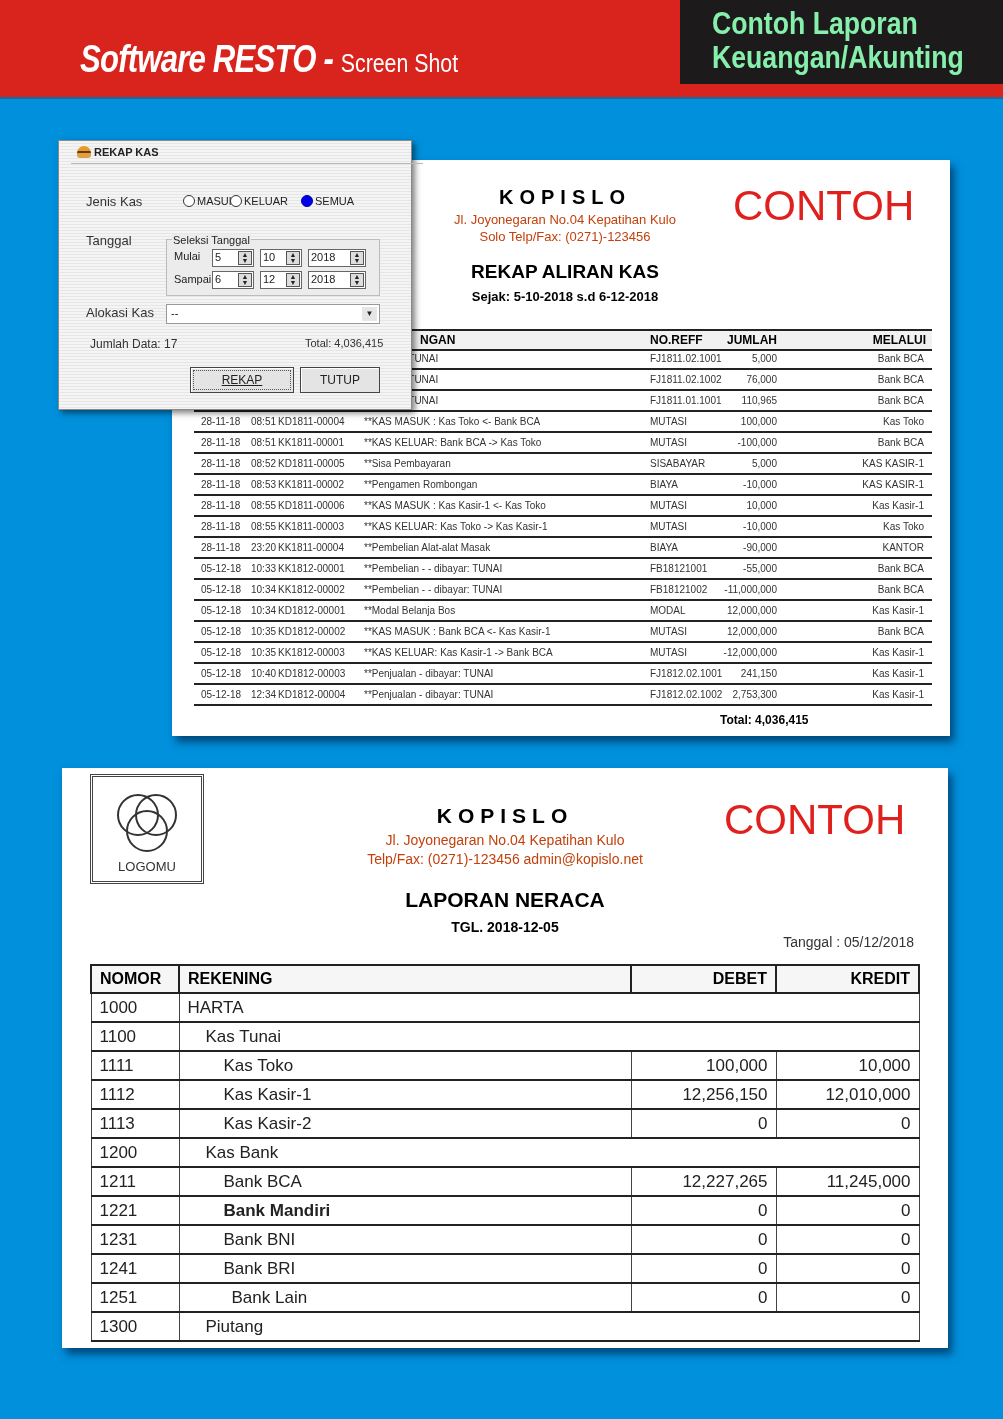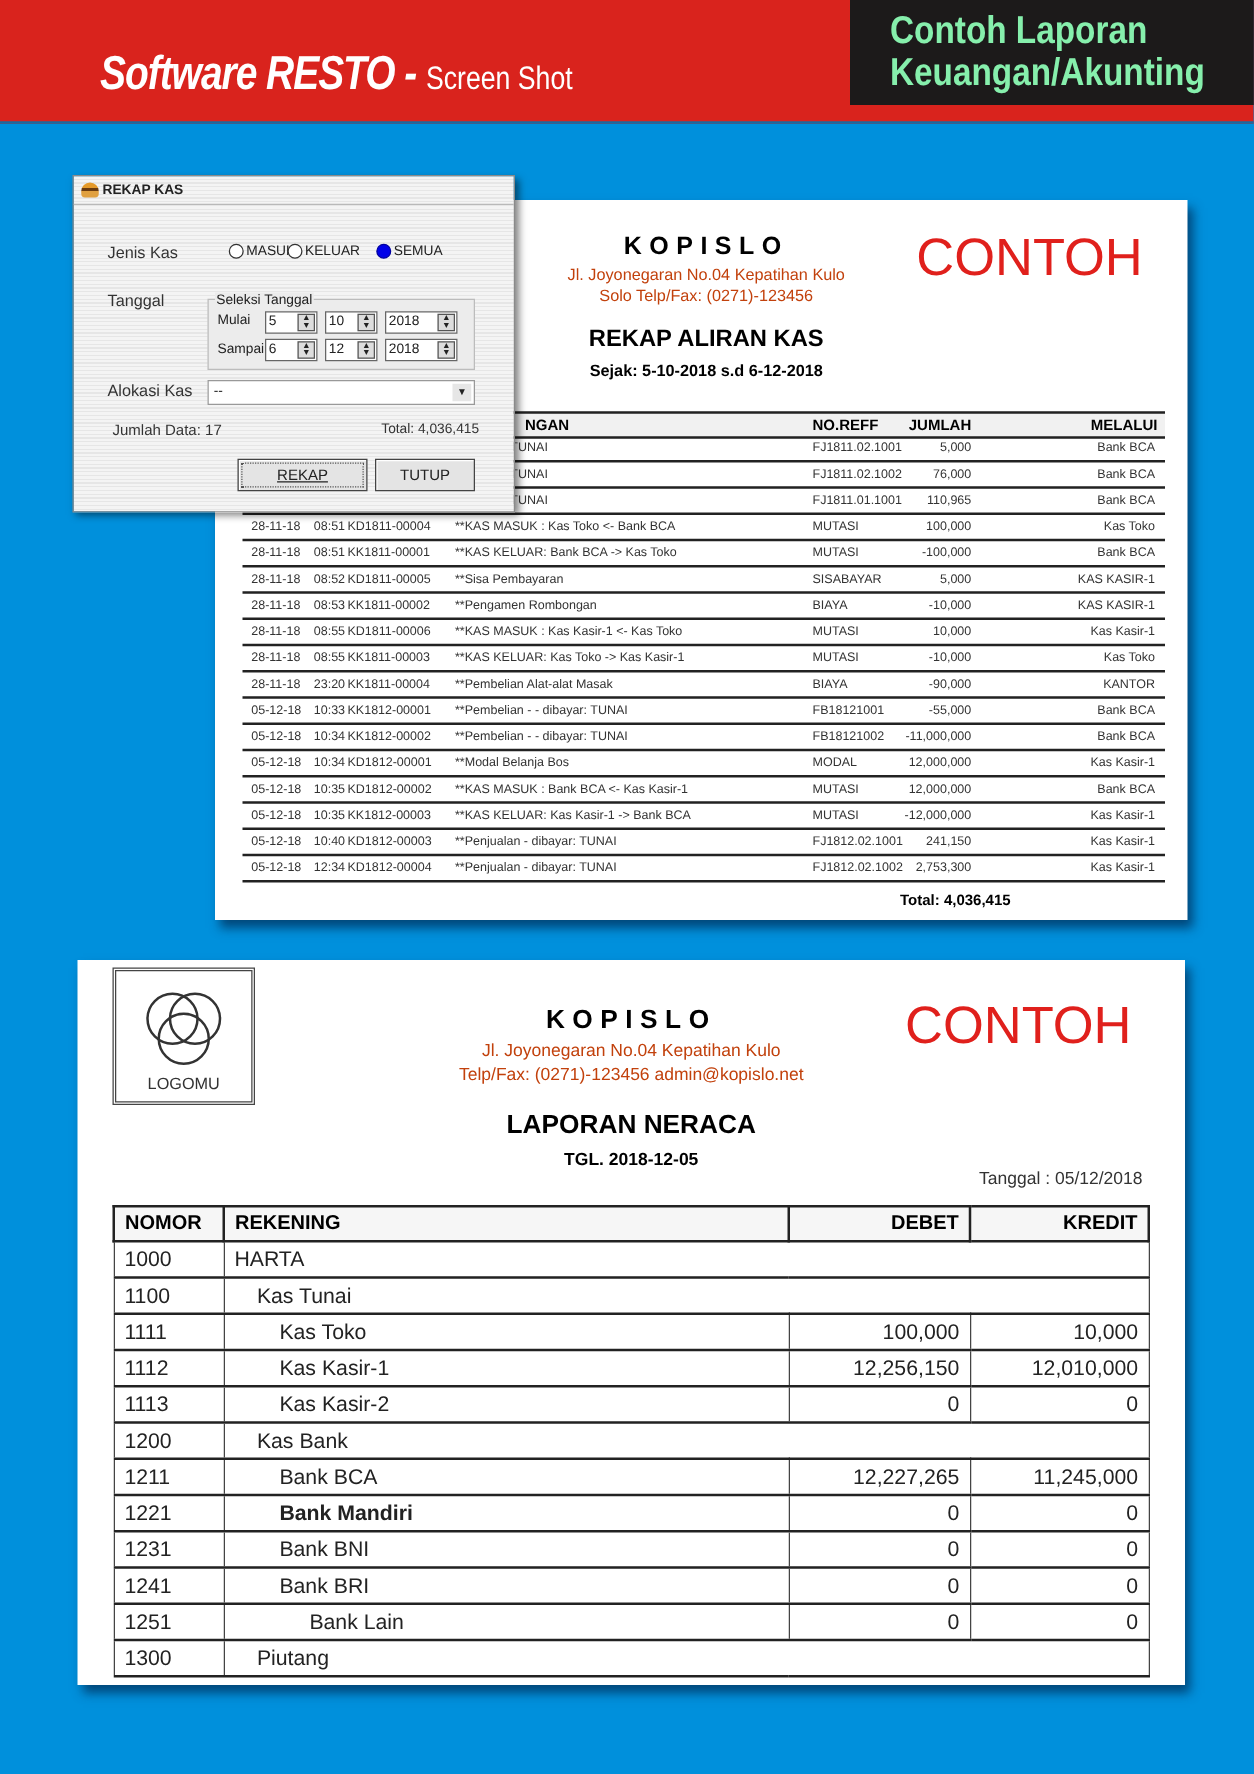--- a/index.html
+++ b/index.html
@@ -25,21 +25,21 @@
   .rk-head span{position:absolute;top:2px;}
   .rk-rows{position:absolute;left:22px;top:189px;width:738px;}
   .rk-row{position:relative;height:19px;border-bottom:2px solid #222;font-size:10px;color:#333;}
   .rk-row span{position:absolute;top:4px;white-space:nowrap;}
   .c-date{left:7px;} .c-time{left:57px;} .c-doc{left:84px;} .c-ket{left:170px;}
   .c-ref{left:456px;} .c-jml{right:155px;text-align:right;} .c-via{right:8px;text-align:right;}
   .rk-total{position:absolute;left:548px;top:553px;font-weight:bold;font-size:12px;}
 
   
   .dialog{position:absolute;left:58px;top:140px;width:352px;height:268px;background:repeating-linear-gradient(#f4f4f4 0 2px,#e6e6e6 2px 3px);border:1px solid #8a8a8a;box-shadow:3px 3px 6px rgba(0,0,0,.5);font-size:12px;color:#222;}
-  .dlg-titlebar{position:absolute;left:0;top:0;width:352px;height:22px;border-bottom:1px solid #b9b9b9;text-decoration:underline;}
+  .dlg-titlebar{position:absolute;left:12px;top:0;width:352px;height:22px;border-bottom:1px solid #b9b9b9;text-decoration:underline;}
   .dlg-icon{position:absolute;left:6px;top:5px;width:14px;height:12px;border-radius:7px 7px 3px 3px;background:linear-gradient(#e59a2a 0 40%,#6a3a0e 40% 60%,#e0a040 60%);}
   .dlg-title{position:absolute;left:23px;top:5px;font-weight:bold;font-size:11px;}
   .lbl{position:absolute;font-size:13px;color:#333;}
   .radio{position:absolute;top:54px;font-size:11px;display:flex;align-items:center;gap:2px;}
   .radio i{display:inline-block;width:10px;height:10px;border:1px solid #333;border-radius:50%;background:#fff;}
   .radio.on i{background:#0000e8;border-color:#0000a0;}
   .group{position:absolute;left:107px;top:98px;width:212px;height:55px;border:1px solid #bcbcbc;background:#ececec;}
   .group-cap{position:absolute;left:5px;top:-6px;font-size:11px;background:#ececec;padding:0 1px;}
   .sp-lbl{position:absolute;font-size:11px;}
   .spin{position:absolute;width:40px;height:16px;background:#fff;border:1px solid #666;font-size:11px;}
@@ -388,21 +388,21 @@
           <td class="num">0</td>
         </tr>
         <tr>
           <td class="nomor">1241</td>
           <td style="padding-left: 44px;">Bank BRI</td>
           <td class="num">0</td>
           <td class="num">0</td>
         </tr>
         <tr>
           <td class="nomor">1251</td>
-          <td style="padding-left: 68px;">Bank Lain</td>
+          <td style="padding-left: 52px;">Bank Lain</td>
           <td class="num">0</td>
           <td class="num">0</td>
         </tr>
         <tr>
           <td class="nomor">1300</td>
           <td colspan="3" style="padding-left: 26px; margin-top: 20px;">Piutang</td>
         </tr>
       </tbody>
   </table>
 </div>

